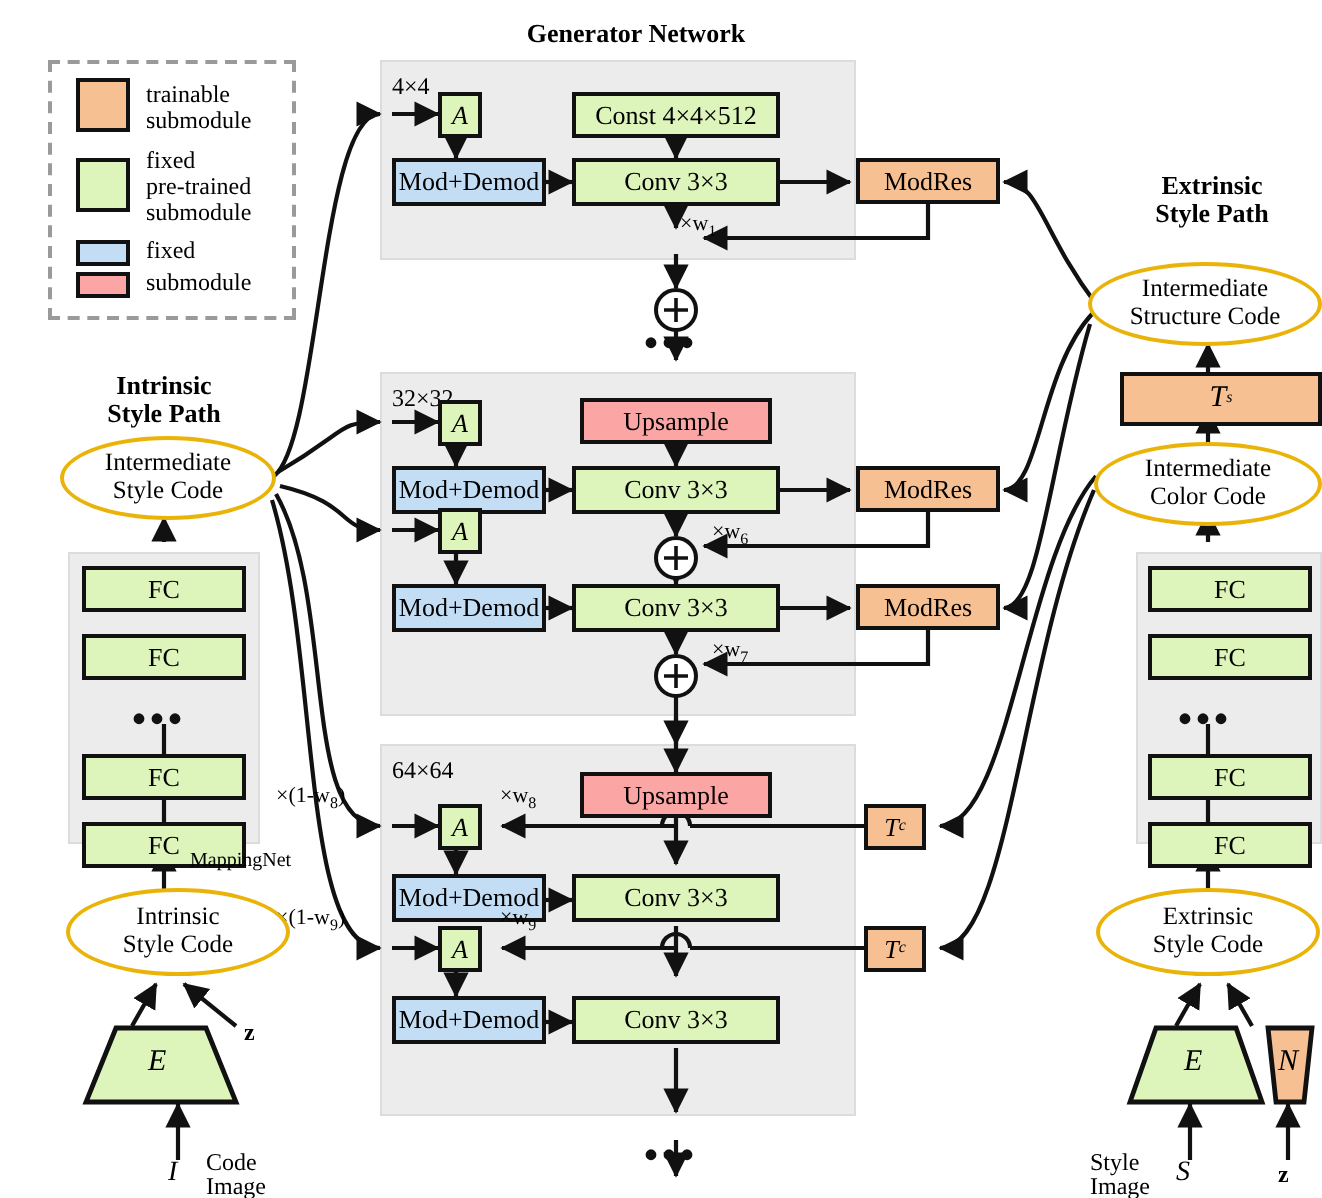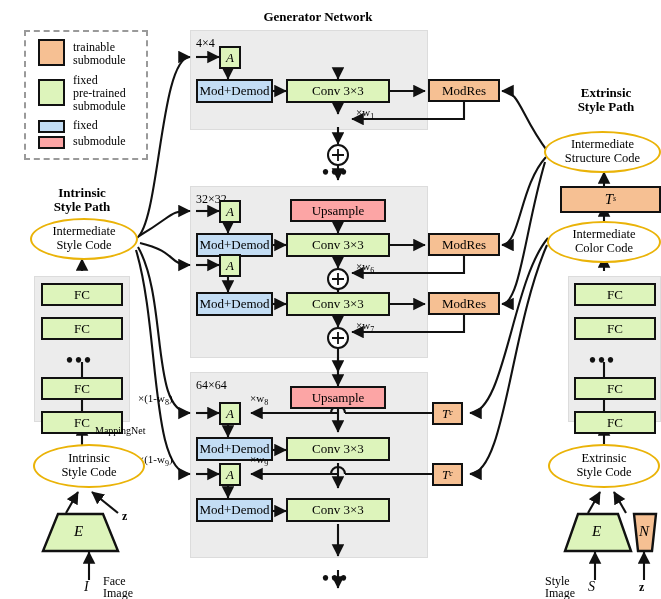--- a/index.html
+++ b/index.html
@@ -154,28 +154,29 @@
   <div class="lbl ttl" style="left:243px;top:10px;width:150px;">Generator Network</div>
 
   <div class="lbl ttl" style="left:34px;top:186px;width:96px;">Intrinsic</div>
   <div class="lbl ttl" style="left:34px;top:200px;width:96px;">Style Path</div>
 
   <div class="lbl ttl" style="left:556px;top:86px;width:100px;">Extrinsic</div>
   <div class="lbl ttl" style="left:556px;top:100px;width:100px;">Style Path</div>
 
   <div class="lbl small" style="left:196px;top:36px;">4×4</div>
   <div class="node green ital" style="left:219px;top:46px;width:22px;height:23px;">A</div>
+  <div class="node green" style="left:286px;top:46px;width:104px;height:23px;">Const 4×4×512</div>
   <div class="node blue" style="left:196px;top:79px;width:77px;height:24px;">Mod+Demod</div>
   <div class="node green" style="left:286px;top:79px;width:104px;height:24px;">Conv 3×3</div>
   <div class="node orange" style="left:428px;top:79px;width:72px;height:23px;">ModRes</div>
   <svg class="svgl">
       <circle cx="338" cy="155" r="10" fill="#fff" stroke="#111" stroke-width="2"></circle>
       <path d="M332,155 L344,155 M338,149 L338,161" stroke="#111" stroke-width="1.8"></path>
     </svg>
-  <div class="wlbl" style="left:356px;top:106px;">
+  <div class="wlbl" style="left:340px;top:106px;">
     <span>×w</span><span class="sub">1</span>
   </div>
   <div class="dots" style="left:322px;top:162px;">•••</div>
 
   <div class="lbl small" style="left:196px;top:192px;">32×32</div>
   <div class="node gray" style="left:290px;top:199px;width:96px;height:23px;">Upsample</div>
   <div class="node green ital" style="left:219px;top:200px;width:22px;height:23px;">A</div>
   <div class="node blue" style="left:196px;top:233px;width:77px;height:24px;">Mod+Demod</div>
   <div class="node green" style="left:286px;top:233px;width:104px;height:24px;">Conv 3×3</div>
   <div class="node orange" style="left:428px;top:233px;width:72px;height:23px;">ModRes</div>
@@ -252,21 +253,21 @@
       <div>Style Code</div>
     </div>
   </div>
 
   <svg class="svgl">
     <polygon points="58,514 103,514 118,551 43,551" fill="#ddf4bb" stroke="#111" stroke-width="2.4"></polygon>
   </svg>
   <div class="lbl ital" style="left:74px;top:523px;font-size:15px;">E</div>
   <div class="lbl" style="left:122px;top:509px;font-size:12px;"><b class="m">z</b></div>
   <div class="lbl ital" style="left:84px;top:579px;font-size:14px;">I</div>
-  <div class="lbl small" style="left:103px;top:574px;">Face</div>
+  <div class="lbl small" style="left:103px;top:574px;">Code</div>
   <div class="lbl small" style="left:103px;top:586px;">Image</div>
 
   <div class="ell" style="left:544px;top:131px;width:117px;height:42px;">
     <div>
       <div>Intermediate</div>
       <div>Structure Code</div>
     </div>
   </div>
 
   <div class="node orange" style="left:560px;top:186px;width:101px;height:27px;">

